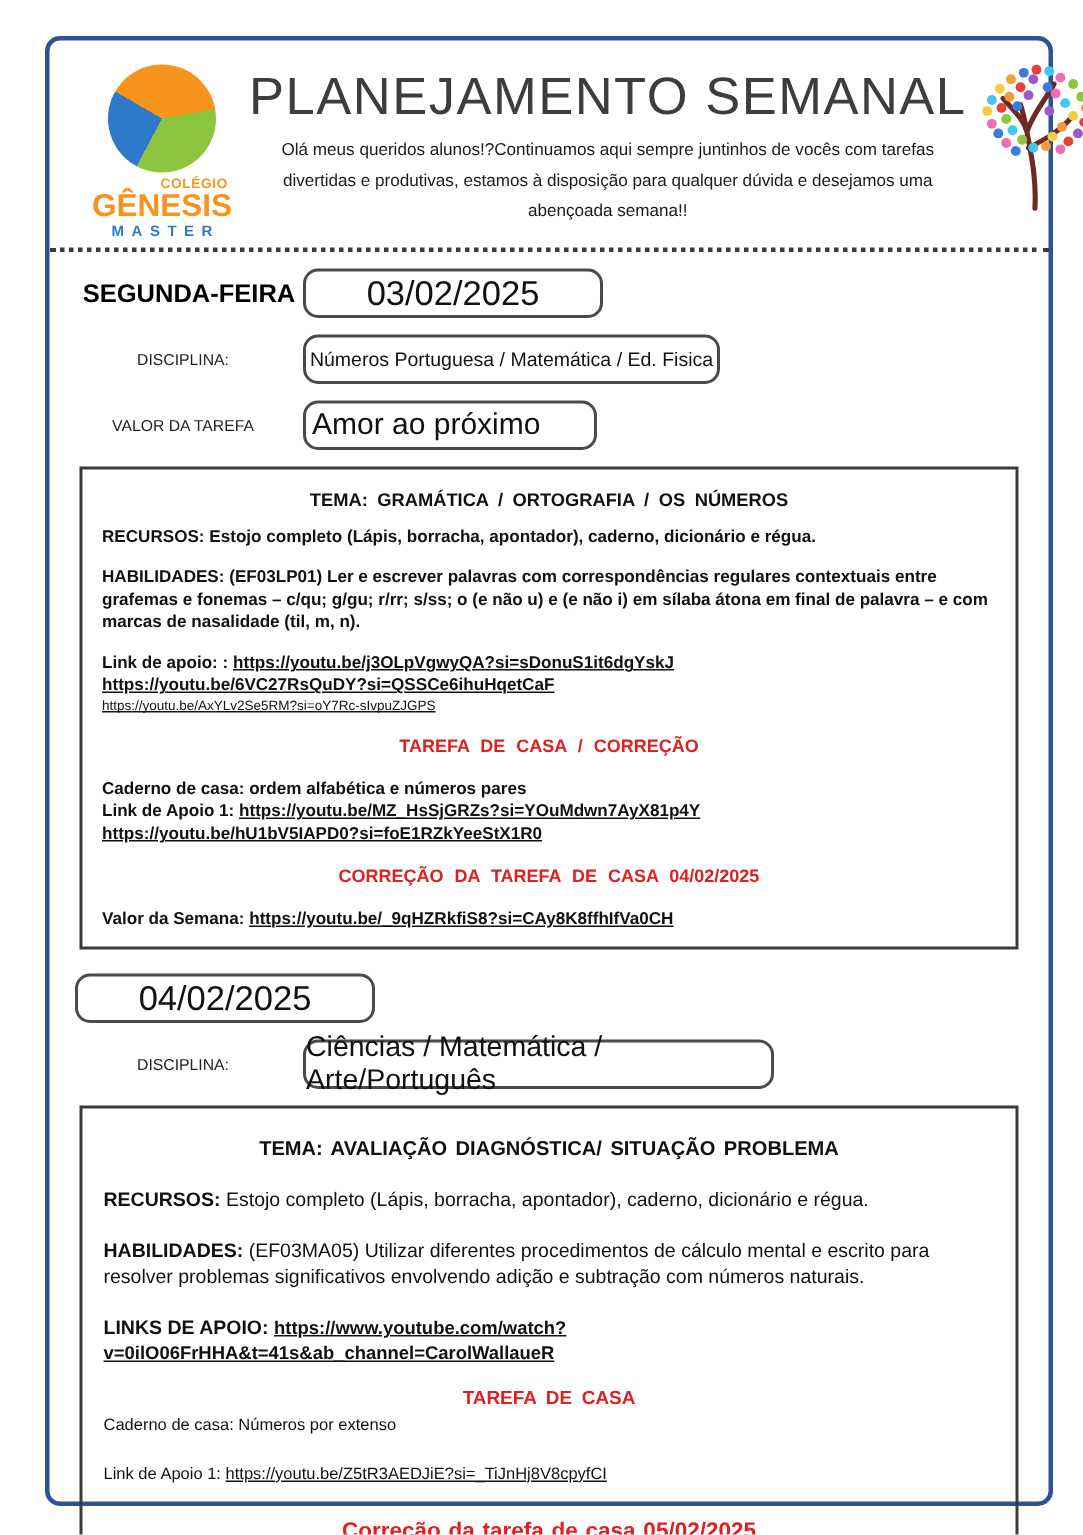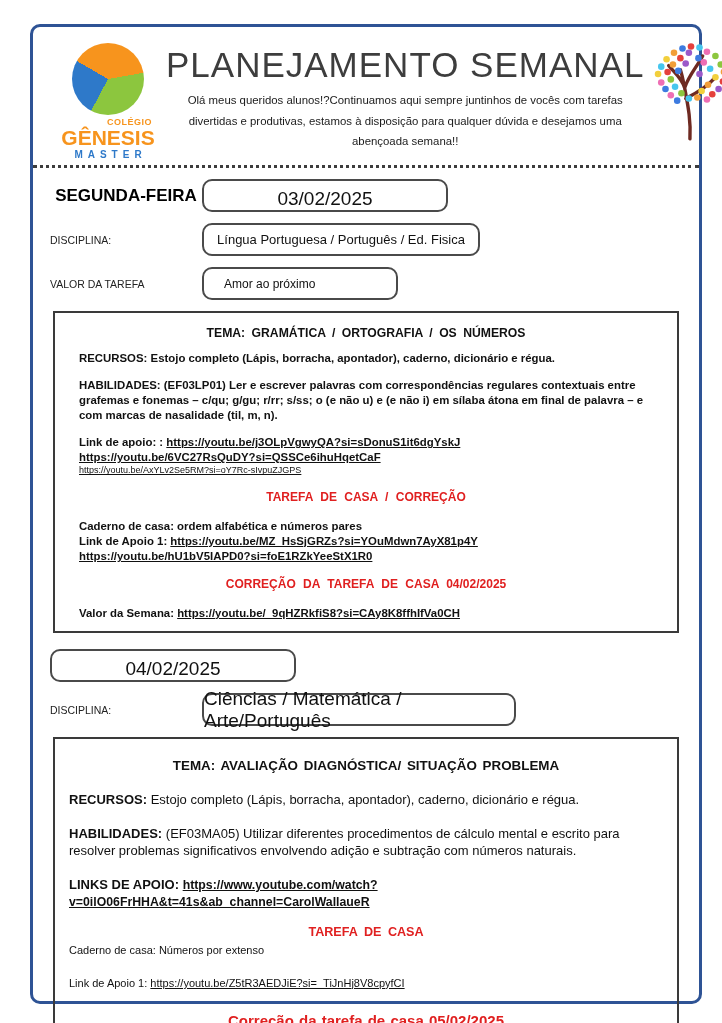--- a/index.html
+++ b/index.html
@@ -17,29 +17,29 @@
   .logo-genesis{color:#F7941D;font-size:21px;font-weight:bold;line-height:1;}
   .logo-master{color:#2E79C9;font-size:10px;font-weight:bold;letter-spacing:5px;margin-top:1px;padding-left:5px;}
   .head-center{flex:1;text-align:center;padding-top:6px;}
   .title{font-size:35px;font-weight:400;color:#3d3d3d;letter-spacing:1px;white-space:nowrap;}
   .intro{font-size:11.4px;line-height:1.8;color:#1a1a1a;margin-top:5px;padding:0 6px;}
   .tree{width:94px;height:102px;flex:0 0 auto;}
   .dotted{border-top:3px dotted #3c3c3c;margin:5px -17px 0;height:0;}
   
   .frow{display:flex;align-items:center;margin-top:11px;}
   .day-label{width:152px;text-align:center;font-weight:bold;font-size:17px;color:#000;}
-  .field-label{width:152px;text-align:left;padding-right:8px;font-size:10.5px;color:#222;box-sizing:border-box;}
+  .field-label{width:152px;text-align:center;padding-right:8px;font-size:10.5px;color:#222;box-sizing:border-box;}
   .fbox{border:2px solid #4a4a4a;border-radius:10px;height:33px;display:flex;align-items:center;
         justify-content:center;box-sizing:border-box;background:#fff;}
-  .date-box{width:246px;font-size:19px;align-items:flex-end;}
+  .date-box{width:200px;font-size:23px;}
   .disc-box-mon{width:278px;font-size:13px;}
-  .valor-box{width:196px;font-size:12px;justify-content:flex-start;padding-left:20px;}
+  .valor-box{width:196px;font-size:20px;justify-content:flex-start;padding-left:4px;}
   .disc-box-tue{width:314px;font-size:19px;}
   
-  .cbox{border:2px solid #3a3a3a;margin:11px 3px 0;padding:8px 24px 10px;min-height:270px;box-sizing:border-box;}
+  .cbox{border:2px solid #3a3a3a;margin:11px 3px 0;padding:8px 13px 10px;min-height:270px;box-sizing:border-box;}
   .cbox p{margin:0;}
   .mon{font-size:11.4px;font-weight:bold;line-height:1.32;}
   .tue{font-size:13px;line-height:1.35;padding:12px 14px 14px;}
   .center{text-align:center;}
   .tema{font-size:12.2px;word-spacing:3px;margin-top:4px !important;}
   .tema2{font-size:13.4px;font-weight:bold;word-spacing:2px;margin-top:6px !important;}
   .red{color:#E02020;font-weight:bold;}
   .redh{font-size:12px;word-spacing:4px;}
   .redh2{font-size:12.6px;word-spacing:3px;}
   .redh3{font-size:15px;word-spacing:1px;}
@@ -130,21 +130,21 @@
 
   <div class="frow">
     <div class="day-label">SEGUNDA-FEIRA</div>
     <div class="fbox date-box">
       <span>03/02/2025</span>
     </div>
   </div>
   <div class="frow">
     <div class="field-label">DISCIPLINA:</div>
     <div class="fbox disc-box-mon">
-      <span>Língua Portuguesa / Português / Ed. Fisica</span>
+      <span>Números Portuguesa / Matemática / Ed. Fisica</span>
     </div>
   </div>
   <div class="frow">
     <div class="field-label">VALOR DA TAREFA</div>
     <div class="fbox valor-box">
       <span>Amor ao próximo</span>
     </div>
   </div>
 
   <div class="cbox mon">

